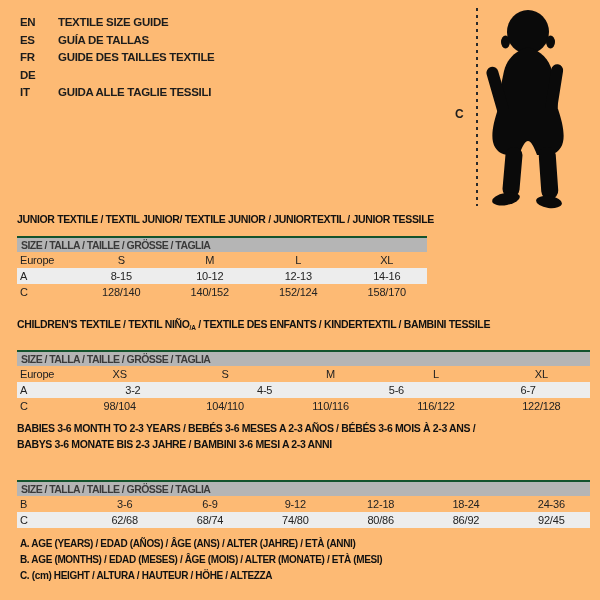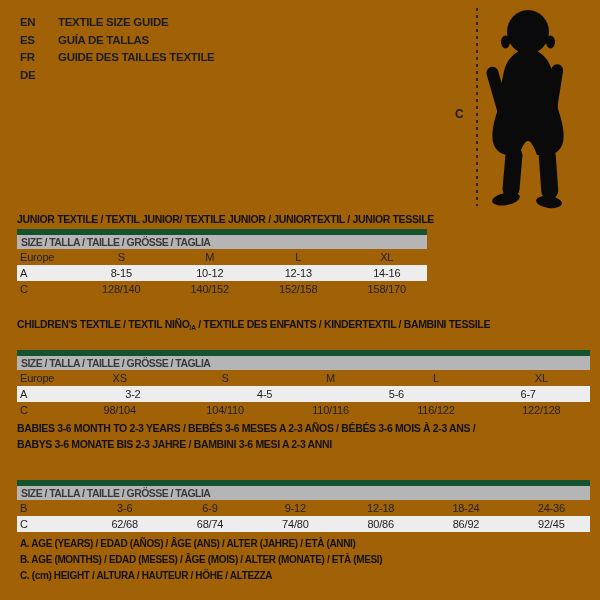--- a/index.html
+++ b/index.html
@@ -1,17 +1,17 @@
 <!DOCTYPE html>
 <html><head>
 <meta charset="utf-8">
 <style>
   html,body{margin:0;padding:0;background:#fff;}
   .canvas{
-    position:relative;width:600px;height:600px;background:#a16207;
+    position:relative;width:600px;height:600px;background:#fdba74;
     font-family:"Liberation Sans", sans-serif;color:#1c1c1c;overflow:hidden;text-decoration:underline;
   }
 
   
   .lang-block{position:absolute;left:20px;top:14px;}
   .lang-row{display:flex;line-height:17.5px;font-size:11.5px;font-weight:700;letter-spacing:-0.3px;}
   .lang-code{width:38px;flex:0 0 38px;}
   .lang-text{white-space:nowrap;}
 
   
@@ -25,27 +25,27 @@
   
   .tbl{position:absolute;left:17px;}
   .tbl.t1{top:213px;width:410px;}
   .tbl.t2{top:318px;width:573px;}
   .tbl.t3{top:420px;width:573px;}
 
   .tbl-title{
     font-size:10.5px;font-weight:700;letter-spacing:-0.35px;line-height:13px;
     white-space:nowrap;color:#111;
   }
-  .t1 .tbl-title{margin-bottom:3px;}
+  .t1 .tbl-title{margin-bottom:10px;}
   .t2 .tbl-title{margin-bottom:16px;}
   .t3 .tbl-title{line-height:16px;margin-bottom:28px;}
   .title-sub{font-size:0.62em;vertical-align:-0.28em;letter-spacing:-0.2px;}
 
   .size-bar{
-    background:#b5b5b5;border-top:6px solid #14532d;height:14px;line-height:14px;
+    background:#b5b5b5;border-top:2px solid #14532d;height:14px;line-height:14px;
     padding-left:4px;font-size:10.5px;font-weight:700;letter-spacing:-0.55px;color:#3a3a3a;
     white-space:nowrap;
   }
   .trow{display:flex;height:16px;line-height:16px;font-size:11px;letter-spacing:-0.2px;color:#222;gap:8px;}
   .trow.stripe{background:#ededed;}
   .tlabel{padding-left:3px;white-space:nowrap;}
   .t1 .tlabel{flex:0 0 53px;}
   .t2 .tlabel{flex:0 0 43px;}
   .t3 .tlabel{flex:0 0 58px;}
   .tcell{flex:1;text-align:center;white-space:nowrap;}
@@ -67,20 +67,24 @@
     <div class="lang-row">
       <span class="lang-code">ES</span>
       <span class="lang-text">GUÍA DE TALLAS</span>
     </div>
     <div class="lang-row">
       <span class="lang-code">FR</span>
       <span class="lang-text">GUIDE DES TAILLES TEXTILE</span>
     </div>
     <div class="lang-row">
       <span class="lang-code">DE</span>
+    </div>
+    <div class="lang-row">
+      <span class="lang-code">IT</span>
+      <span class="lang-text">GUIDA ALLE TAGLIE TESSILI</span>
     </div>
   </div>
 
   <div class="dash-line"></div>
   <div class="figure-label">C</div>
   <svg class="baby-svg" viewBox="0 0 95 200" aria-hidden="true">
     <g fill="#0a0a0a">
       <ellipse cx="43" cy="23" rx="21" ry="22"></ellipse>
       <ellipse cx="20.5" cy="33" rx="4.5" ry="6.5"></ellipse>
       <ellipse cx="65.5" cy="33" rx="4.5" ry="6.5"></ellipse>
@@ -109,21 +113,21 @@
       <span class="tlabel">A</span>
       <span class="tcell">8-15</span>
       <span class="tcell">10-12</span>
       <span class="tcell">12-13</span>
       <span class="tcell">14-16</span>
     </div>
     <div class="trow">
       <span class="tlabel">C</span>
       <span class="tcell">128/140</span>
       <span class="tcell">140/152</span>
-      <span class="tcell">152/158</span>
+      <span class="tcell">152/124</span>
       <span class="tcell">158/170</span>
     </div>
   </section>
 
   <section class="tbl t2">
     <div class="tbl-title">
       <span>CHILDREN'S TEXTILE / TEXTIL NIÑO</span><span class="title-sub">/A</span><span> / TEXTILE DES ENFANTS / KINDERTEXTIL / BAMBINI TESSILE</span>
     </div>
     <div class="size-bar">SIZE / TALLA / TAILLE / GRÖSSE / TAGLIA</div>
     <div class="trow">

